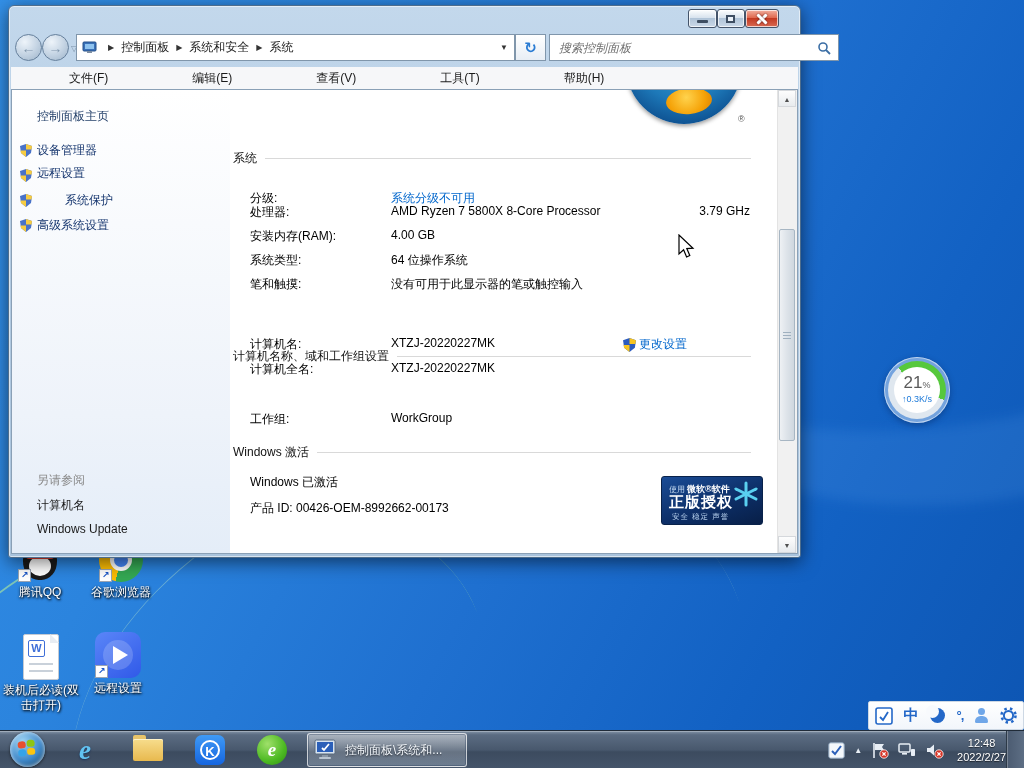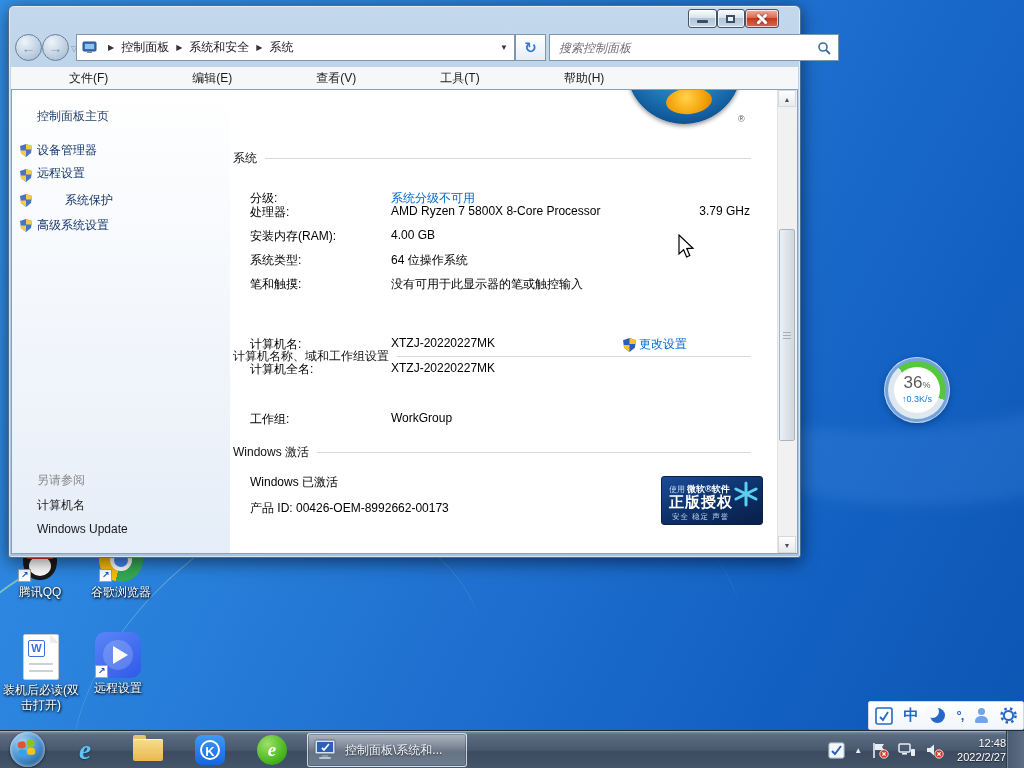--- a/index.html
+++ b/index.html
@@ -146,21 +146,21 @@
   .se360{width:30px;height:30px;border-radius:50%;background:radial-gradient(circle at 35% 30%,#9fe06a,#4cb922 60%,#2f8f12);display:flex;align-items:center;justify-content:center;}
   .se360 b{color:#fff;font-size:19px;font-style:italic;font-family:"Liberation Serif","DejaVu Serif",serif;}
   .taskbtn{position:absolute;left:307px;top:2px;width:160px;height:34px;border-radius:3px;cursor:pointer;
     background:linear-gradient(rgba(255,255,255,.5),rgba(255,255,255,.22) 50%,rgba(220,235,250,.28));
     border:1px solid rgba(255,255,255,.65);box-shadow:inset 0 0 0 1px rgba(40,60,90,.35);box-sizing:border-box;
     display:flex;align-items:center;color:#f2f6fb;font-size:12px;}
   .taskbtn .ticon{margin:0 7px 0 6px;flex:none;}
   .taskbtn .ttext{white-space:nowrap;overflow:hidden;text-overflow:ellipsis;text-shadow:0 1px 2px rgba(0,0,0,.7);}
   .tray{position:absolute;right:18px;top:0;height:38px;display:flex;align-items:center;gap:9px;color:#fff;}
   .tray-expand{font-size:8px;color:#e8eef5;cursor:pointer;}
-  .clock{text-align:right;font-size:11px;line-height:14px;color:#fff;text-shadow:0 1px 1px rgba(0,0,0,.6);cursor:default;margin-left:4px;}
+  .clock{text-align:center;font-size:11px;line-height:14px;color:#fff;text-shadow:0 1px 1px rgba(0,0,0,.6);cursor:default;margin-left:4px;}
   .showdesk{position:absolute;right:0;top:0;width:17px;height:38px;background:linear-gradient(90deg,#4b5b71,#5d6e84);
     border-left:1px solid #2c3947;box-shadow:inset 1px 0 0 rgba(255,255,255,.25);cursor:pointer;}
 
   .cursor{position:absolute;left:676px;top:234px;z-index:60;pointer-events:none;}
 </style>
 </head>
 <body>
 
 <div id="screen">
   <div class="streak s1"></div>
@@ -199,21 +199,21 @@
       <div class="play-ring"></div>
         <div class="play-tri"></div>
       <span class="shortcut">↗</span>
     </div>
     <div class="lab">远程设置</div>
   </div>
 
   <div class="widget">
     <div class="wring">
       <div class="winner">
-        <div class="wpct"><span>36</span><small>%</small></div>
+        <div class="wpct"><span>21</span><small>%</small></div>
         <div class="wspd"><span>↑</span><span>0.3K/s</span></div>
       </div>
     </div>
   </div>
 
   <div class="window">
     <div style="position:absolute;left:0;top:0;width:100%;height:28px;"></div>
     <div class="capbtn" style="left:679px;width:29px;">
         <span class="glyph-min"></span>
       </div>

